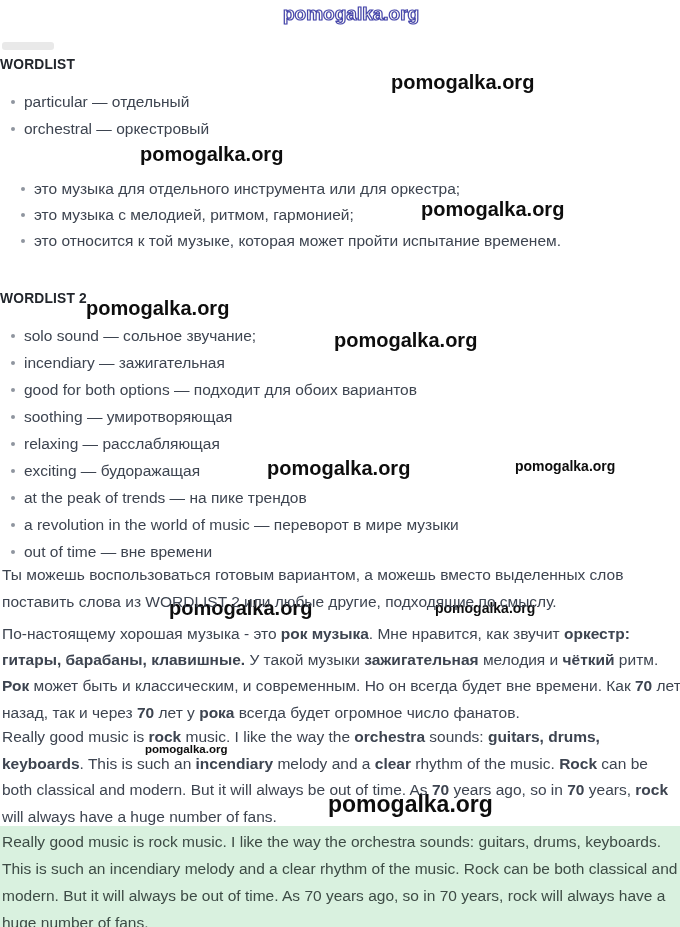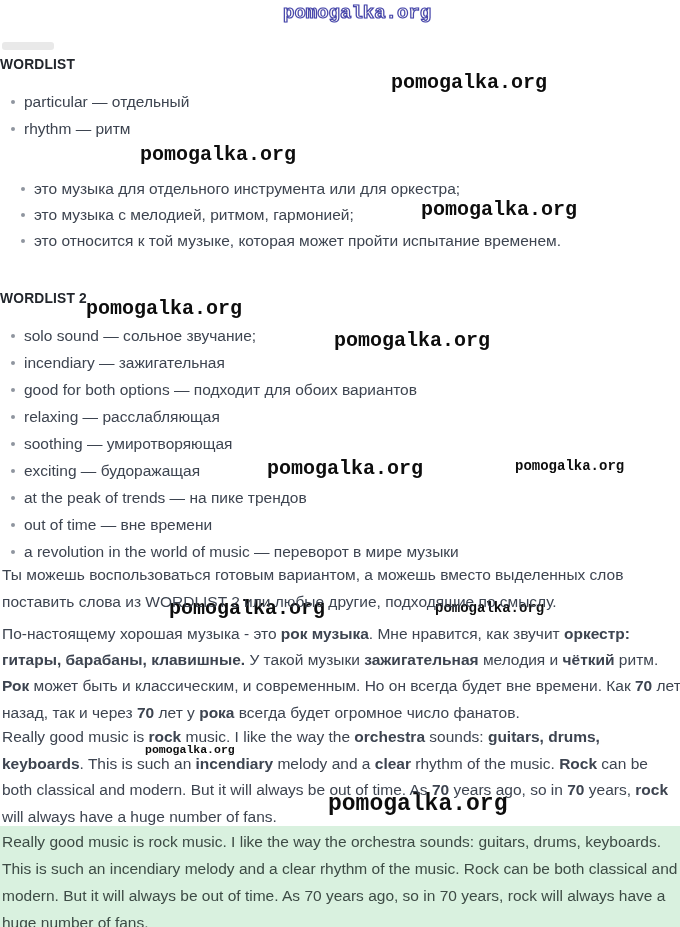--- a/index.html
+++ b/index.html
@@ -35,21 +35,21 @@
   p.body-par b{font-weight:bold;margin-top:16px;}
 
   #answer-box{
     position:absolute;left:0;top:826px;width:680px;height:101px;box-sizing:border-box;
     background:var(--answer_bg);padding:2px 2px 0 2px;
   }
   #answer-box p{margin:0;color:var(--answer_text);font-size:15.5px;line-height:27px;}
 
   .blob{position:absolute;left:2px;top:42px;width:52px;height:8px;background:var(--blob);border-radius:3px;}
 
-  .wm{position:absolute;color:var(--wm_ink);font-weight:700;white-space:nowrap;line-height:1.15;font-family:Liberation Mono, monospace;}
+  .wm{position:absolute;color:var(--wm_ink);font-weight:700;white-space:nowrap;line-height:1.15;}
   .wm-b20{font-size:20px;}
   .wm-b23{font-size:23px;}
   .wm-m14{font-size:14px;font-weight:600;}
   .wm-xs{font-size:11.5px;font-weight:600;}
   .wm-outline{
     font-size:19px;color:#fffef6;
     -webkit-text-stroke:1.2px var(--wm_outline);
     text-shadow:0 0 1px var(--wm_outline);
   }
 </style>
@@ -71,41 +71,41 @@
   <span class="wm wm-xs" style="left:145px;top:743px;">pomogalka.org</span>
   <span class="wm wm-b23" style="left:328px;top:791px;">pomogalka.org</span>
   <span class="wm wm-xs" style="left:145px;top:850px;">pomogalka.org</span>
 
   <div class="blob"></div>
 
   <h2 class="abs wl-title" style="top:55px;">WORDLIST</h2>
 
   <ul class="abs wl lh27" style="top:88px;">
     <li>particular — отдельный</li>
-    <li>rhythm — ритм</li>
+    <li>orchestral — оркестровый</li>
   </ul>
 
   <ul class="abs wl lh26" style="top:176px;padding-left:10px;">
     <li>это музыка для отдельного инструмента или для оркестра;</li>
     <li>это музыка с мелодией, ритмом, гармонией;</li>
     <li>это относится к той музыке, которая может пройти испытание временем.</li>
   </ul>
 
   <h2 class="abs wl-title" style="top:289px;">WORDLIST 2</h2>
 
   <ul class="abs wl lh27" style="top:322px;">
     <li>solo sound — сольное звучание;</li>
     <li>incendiary — зажигательная</li>
     <li>good for both options — подходит для обоих вариантов</li>
+    <li>soothing — умиротворяющая</li>
     <li>relaxing — расслабляющая</li>
-    <li>soothing — умиротворяющая</li>
     <li>exciting — будоражащая</li>
     <li>at the peak of trends — на пике трендов</li>
+    <li>a revolution in the world of music — переворот в мире музыки</li>
     <li>out of time — вне времени</li>
-    <li>a revolution in the world of music — переворот в мире музыки</li>
   </ul>
 
   <p id="note-par" class="abs body-par" style="top:561px;">Ты можешь воспользоваться готовым вариантом, а можешь вместо выделенных слов поставить слова из WORDLIST 2 или любые другие, подходящие по смыслу.</p>
 
   <p id="ru-par" class="abs body-par" style="top:621px;"><span>По-настоящему хорошая музыка - это </span><b>рок музыка</b><span>. Мне нравится, как звучит </span><b>оркестр:</b><span> </span><b>гитары, барабаны, клавишные.</b><span> У такой музыки </span><b>зажигательная</b><span> мелодия и </span><b>чёткий</b><span> ритм. </span><b>Рок</b><span> может быть и классическим, и современным. Но он всегда будет вне времени. Как </span><b>70</b><span> лет назад, так и через </span><b>70</b><span> лет у </span><b>рока</b><span> всегда будет огромное число фанатов.</span></p>
 
   <p id="en-par" class="abs body-par" style="top:724px;"><span>Really good music is </span><b>rock</b><span> music. I like the way the </span><b>orchestra</b><span> sounds: </span><b>guitars, drums, keyboards</b><span>. This is such an </span><b>incendiary</b><span> melody and a </span><b>clear</b><span> rhythm of the music. </span><b>Rock</b><span> can be both classical and modern. But it will always be out of time. As </span><b>70</b><span> years ago, so in </span><b>70</b><span> years, </span><b>rock</b><span> will always have a huge number of fans.</span></p>
 
   <div id="answer-box">
     <p>Really good music is rock music. I like the way the orchestra sounds: guitars, drums, keyboards. This is such an incendiary melody and a clear rhythm of the music. Rock can be both classical and modern. But it will always be out of time. As 70 years ago, so in 70 years, rock will always have a huge number of fans.</p>

